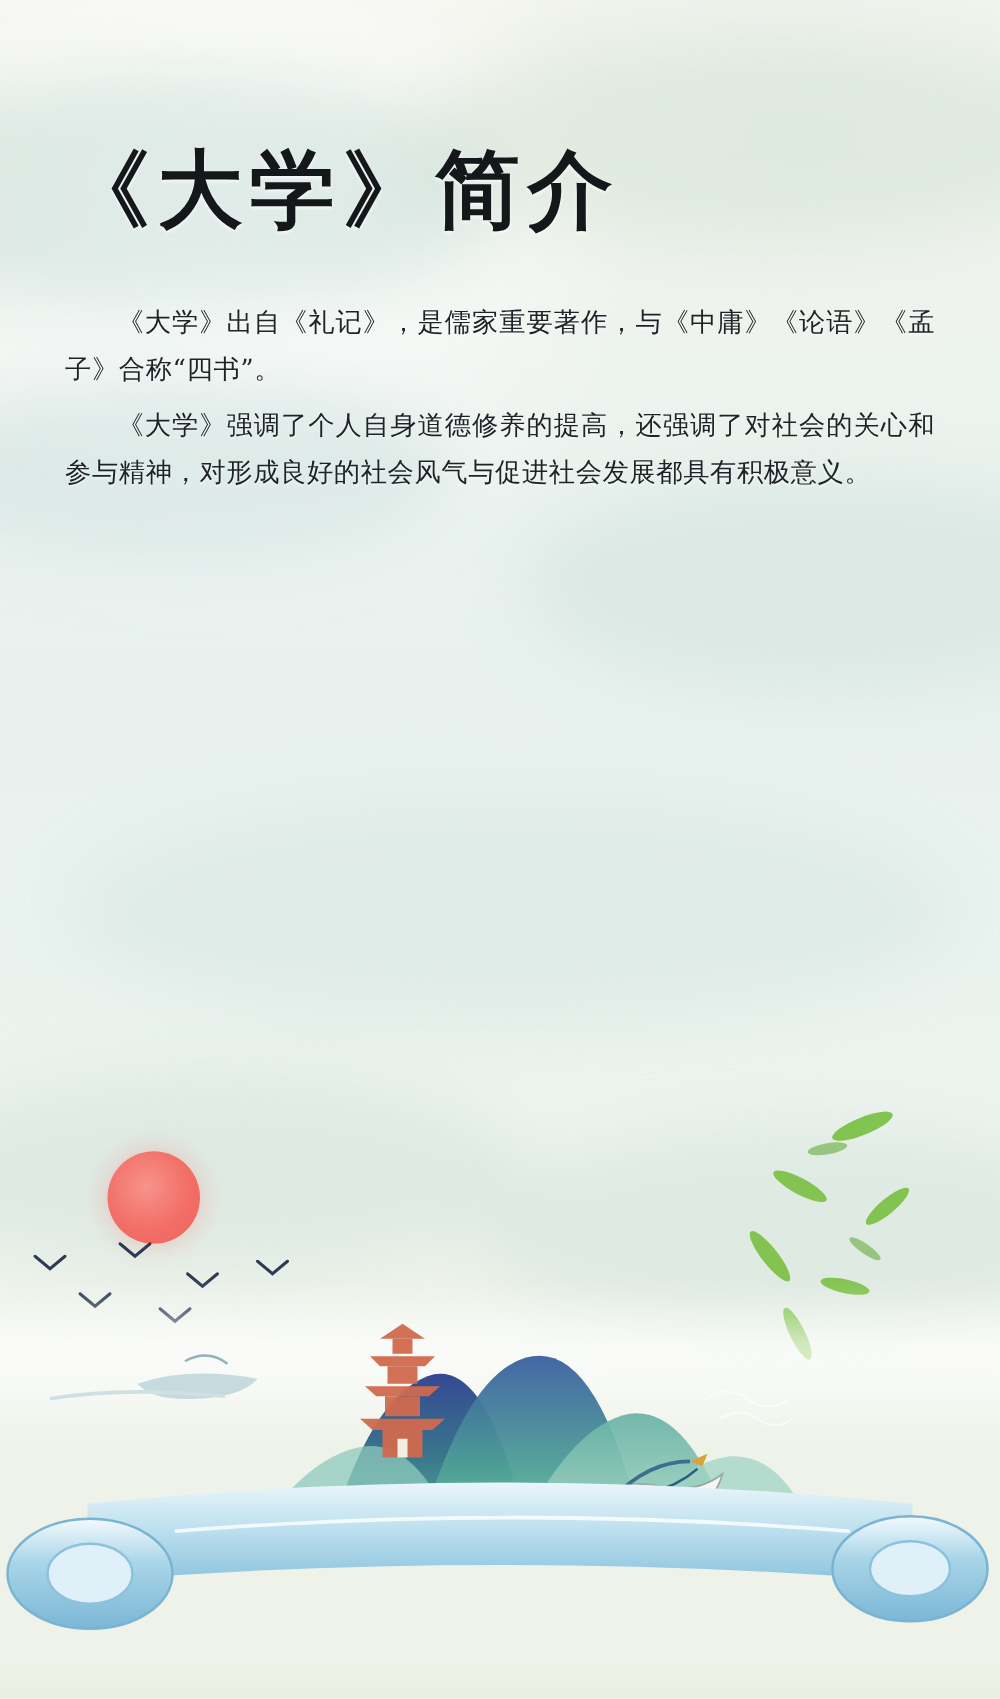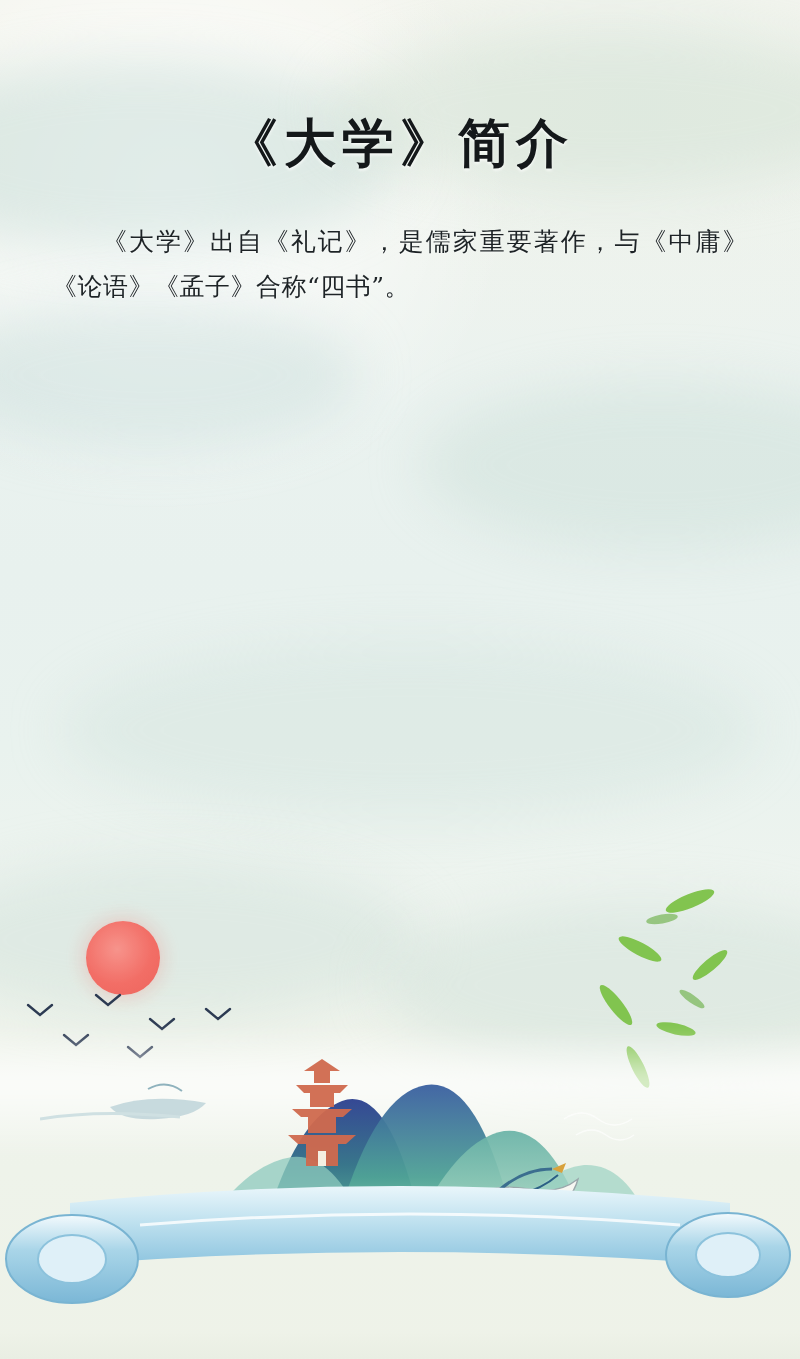--- a/index.html
+++ b/index.html
@@ -50,36 +50,35 @@
   .wash-f { left: -80px;  top: 860px; width: 500px; height: 160px; background: rgba(200,220,212,0.40); }
   .wash-g { left: 380px;  top: 900px; width: 520px; height: 170px; background: rgba(198,219,211,0.38); }
 
   .content {
     position: relative;
     z-index: 5;
     padding: 0 52px;
   }
 
   .title {
-    text-align: center;
     margin: 0;
     padding-top: 112px;
     font-family: "DejaVu Serif", serif;
-    font-size: 52px;
+    font-size: 68px;
     font-weight: 700;
     letter-spacing: 6px;
     color: #14181a;
     line-height: 1.2;
     text-shadow: 0 2px 3px rgba(255,255,255,0.75);
   }
 
   .body-text {
     margin-top: 46px;
     font-family: "DejaVu Serif", serif;
-    font-size: 25px;
+    font-size: 21px;
     line-height: 1.78;
     color: #1d2326;
     letter-spacing: 0.5px;
     text-align: justify;
     text-shadow: 0 1px 2px rgba(255,255,255,0.6);
   }
   .para {
     margin: 0 0 8px 0;
     text-indent: 2em;
   }
@@ -142,20 +141,21 @@
   <div class="wash wash-d"></div>
   <div class="wash wash-e"></div>
   <div class="wash wash-f"></div>
   <div class="wash wash-g"></div>
 
   <div class="content">
     <h1 class="title">《大学》简介</h1>
 
     <div class="body-text">
       <p class="para">《大学》出自《礼记》，是儒家重要著作，与《中庸》《论语》《孟子》合称“四书”。</p>
+      <p class="para">《大学》强调了个人自身道德修养的提高，还强调了对社会的关心和参与精神，对形成良好的社会风气与促进社会发展都具有积极意义。</p>
     </div>
   </div>
 
   <div class="illustration">
 
     <div class="sun"></div>
 
     <svg class="birds" viewBox="0 0 420 150">
       <g fill="none" stroke="#2c3a52" stroke-width="2.4" stroke-linecap="round">
         <path d="M28 66 l12 10 l12 -10"></path>

